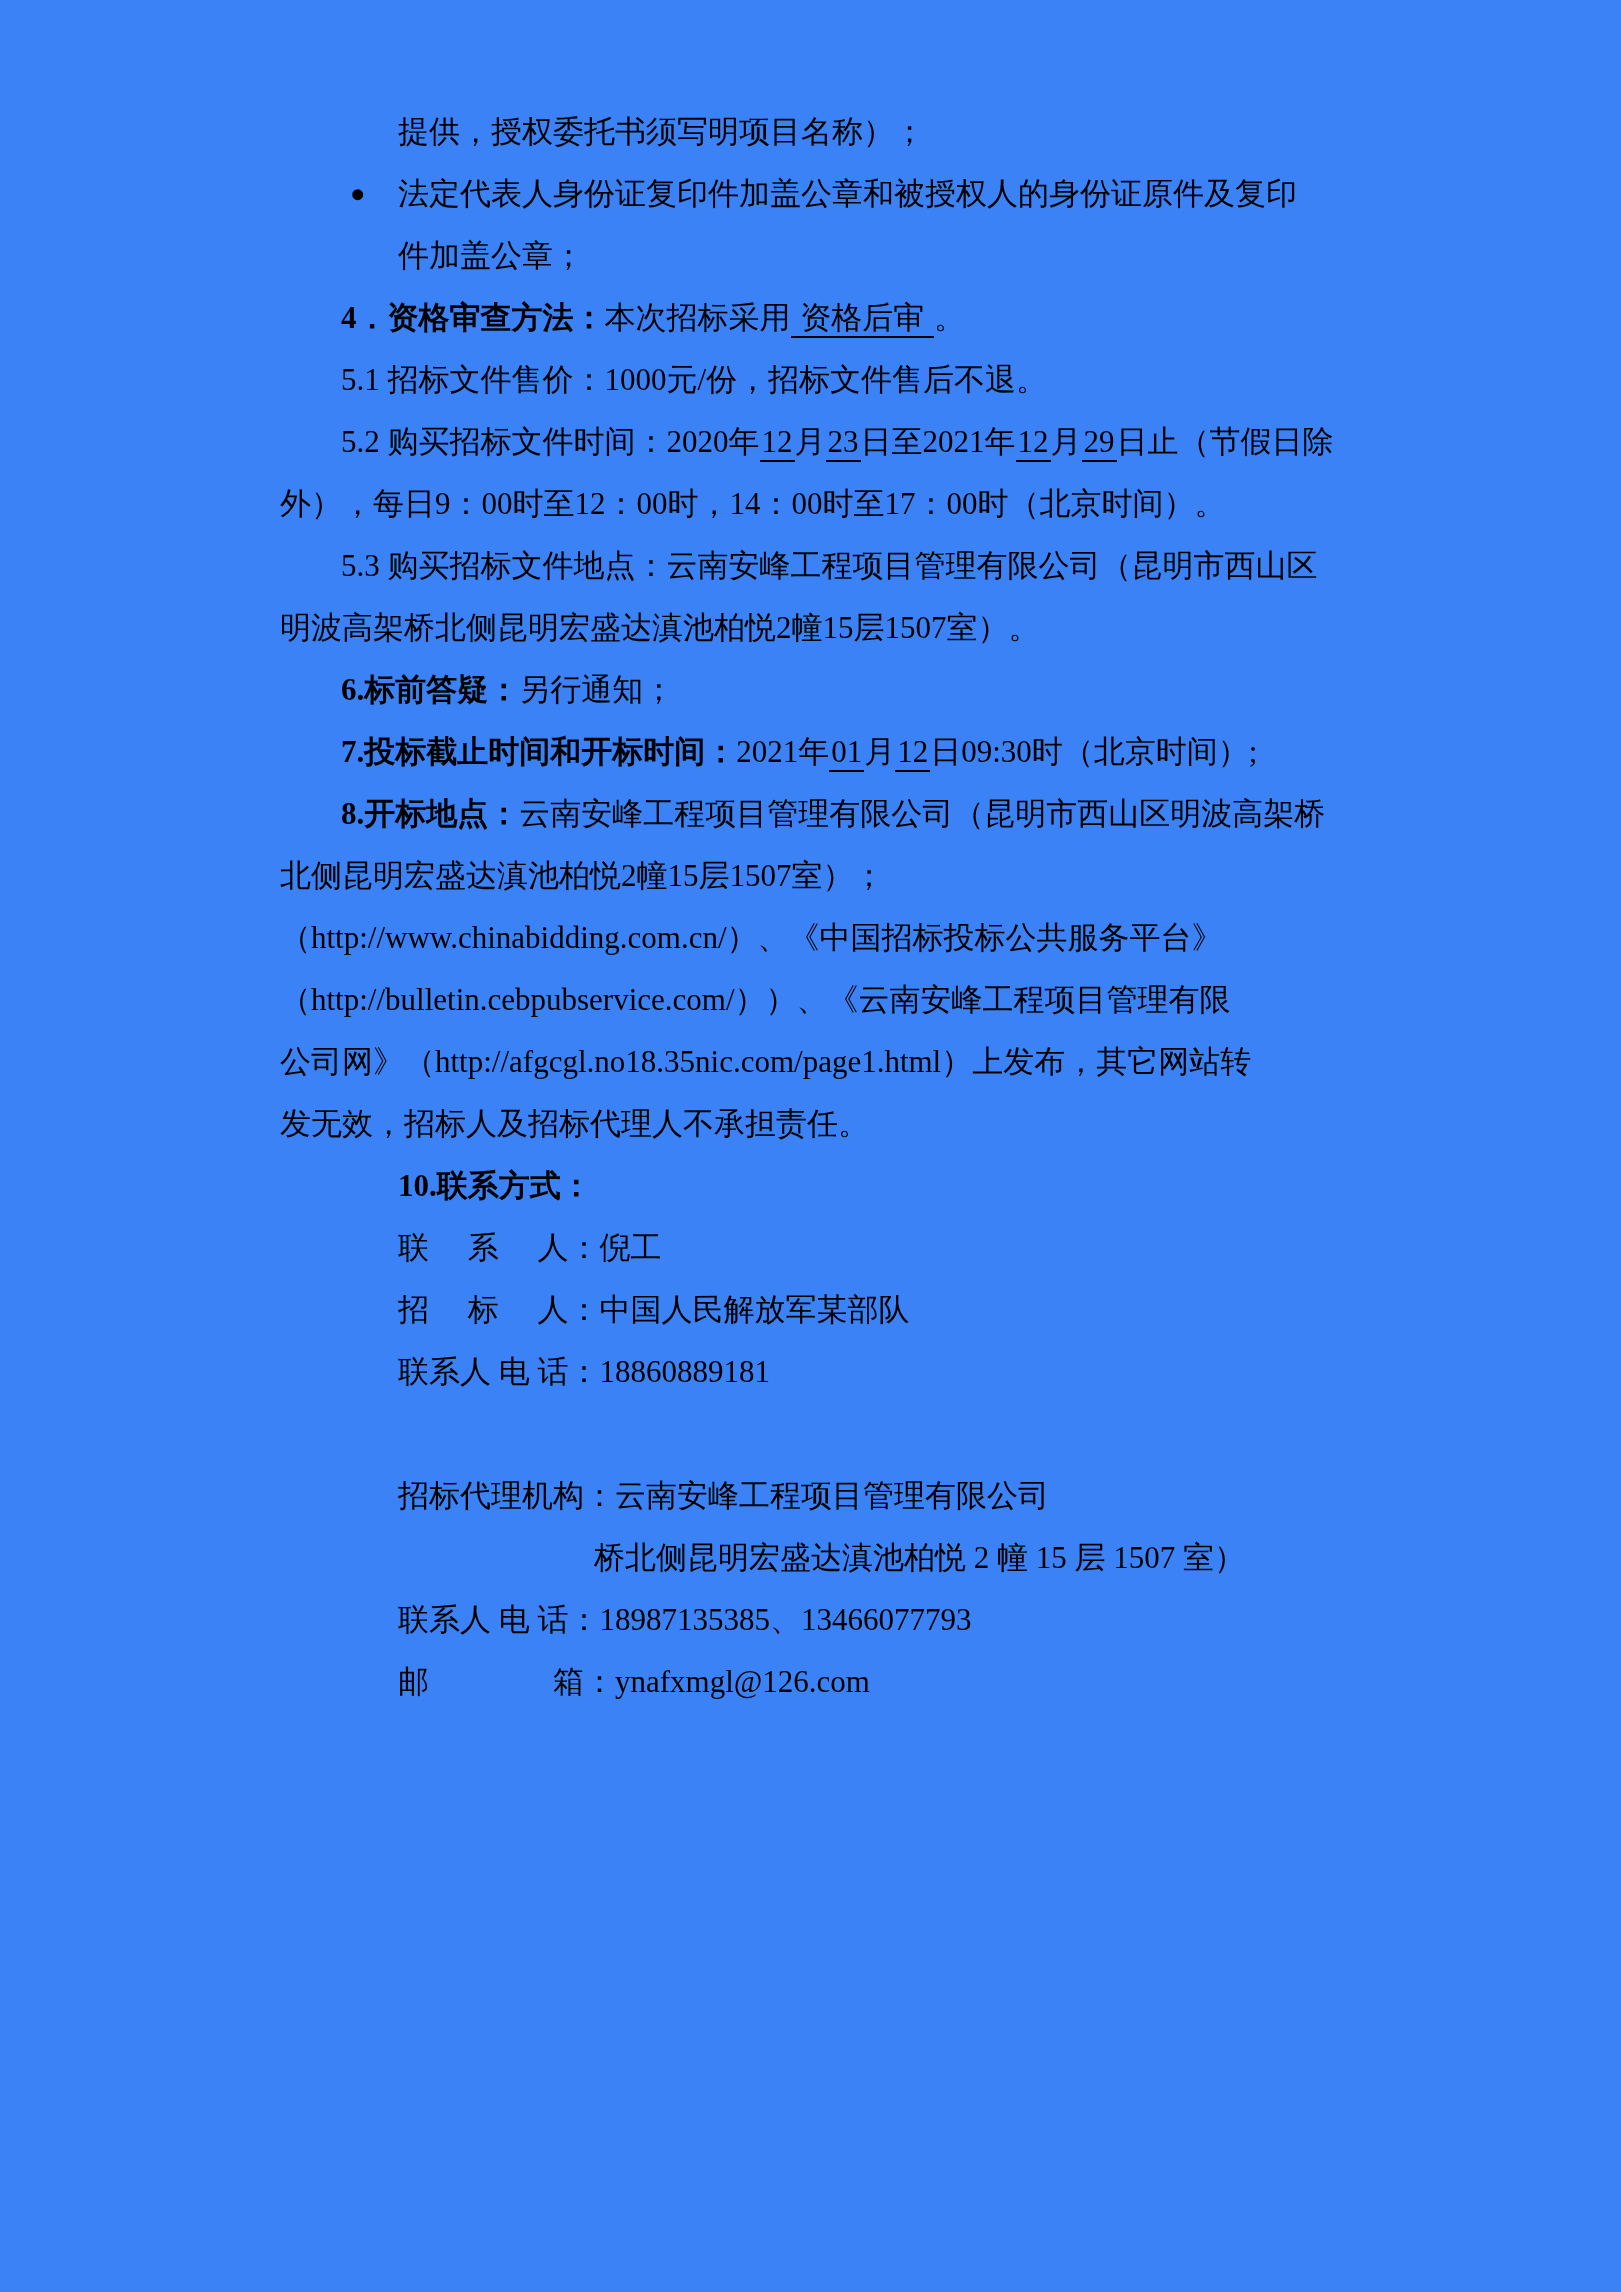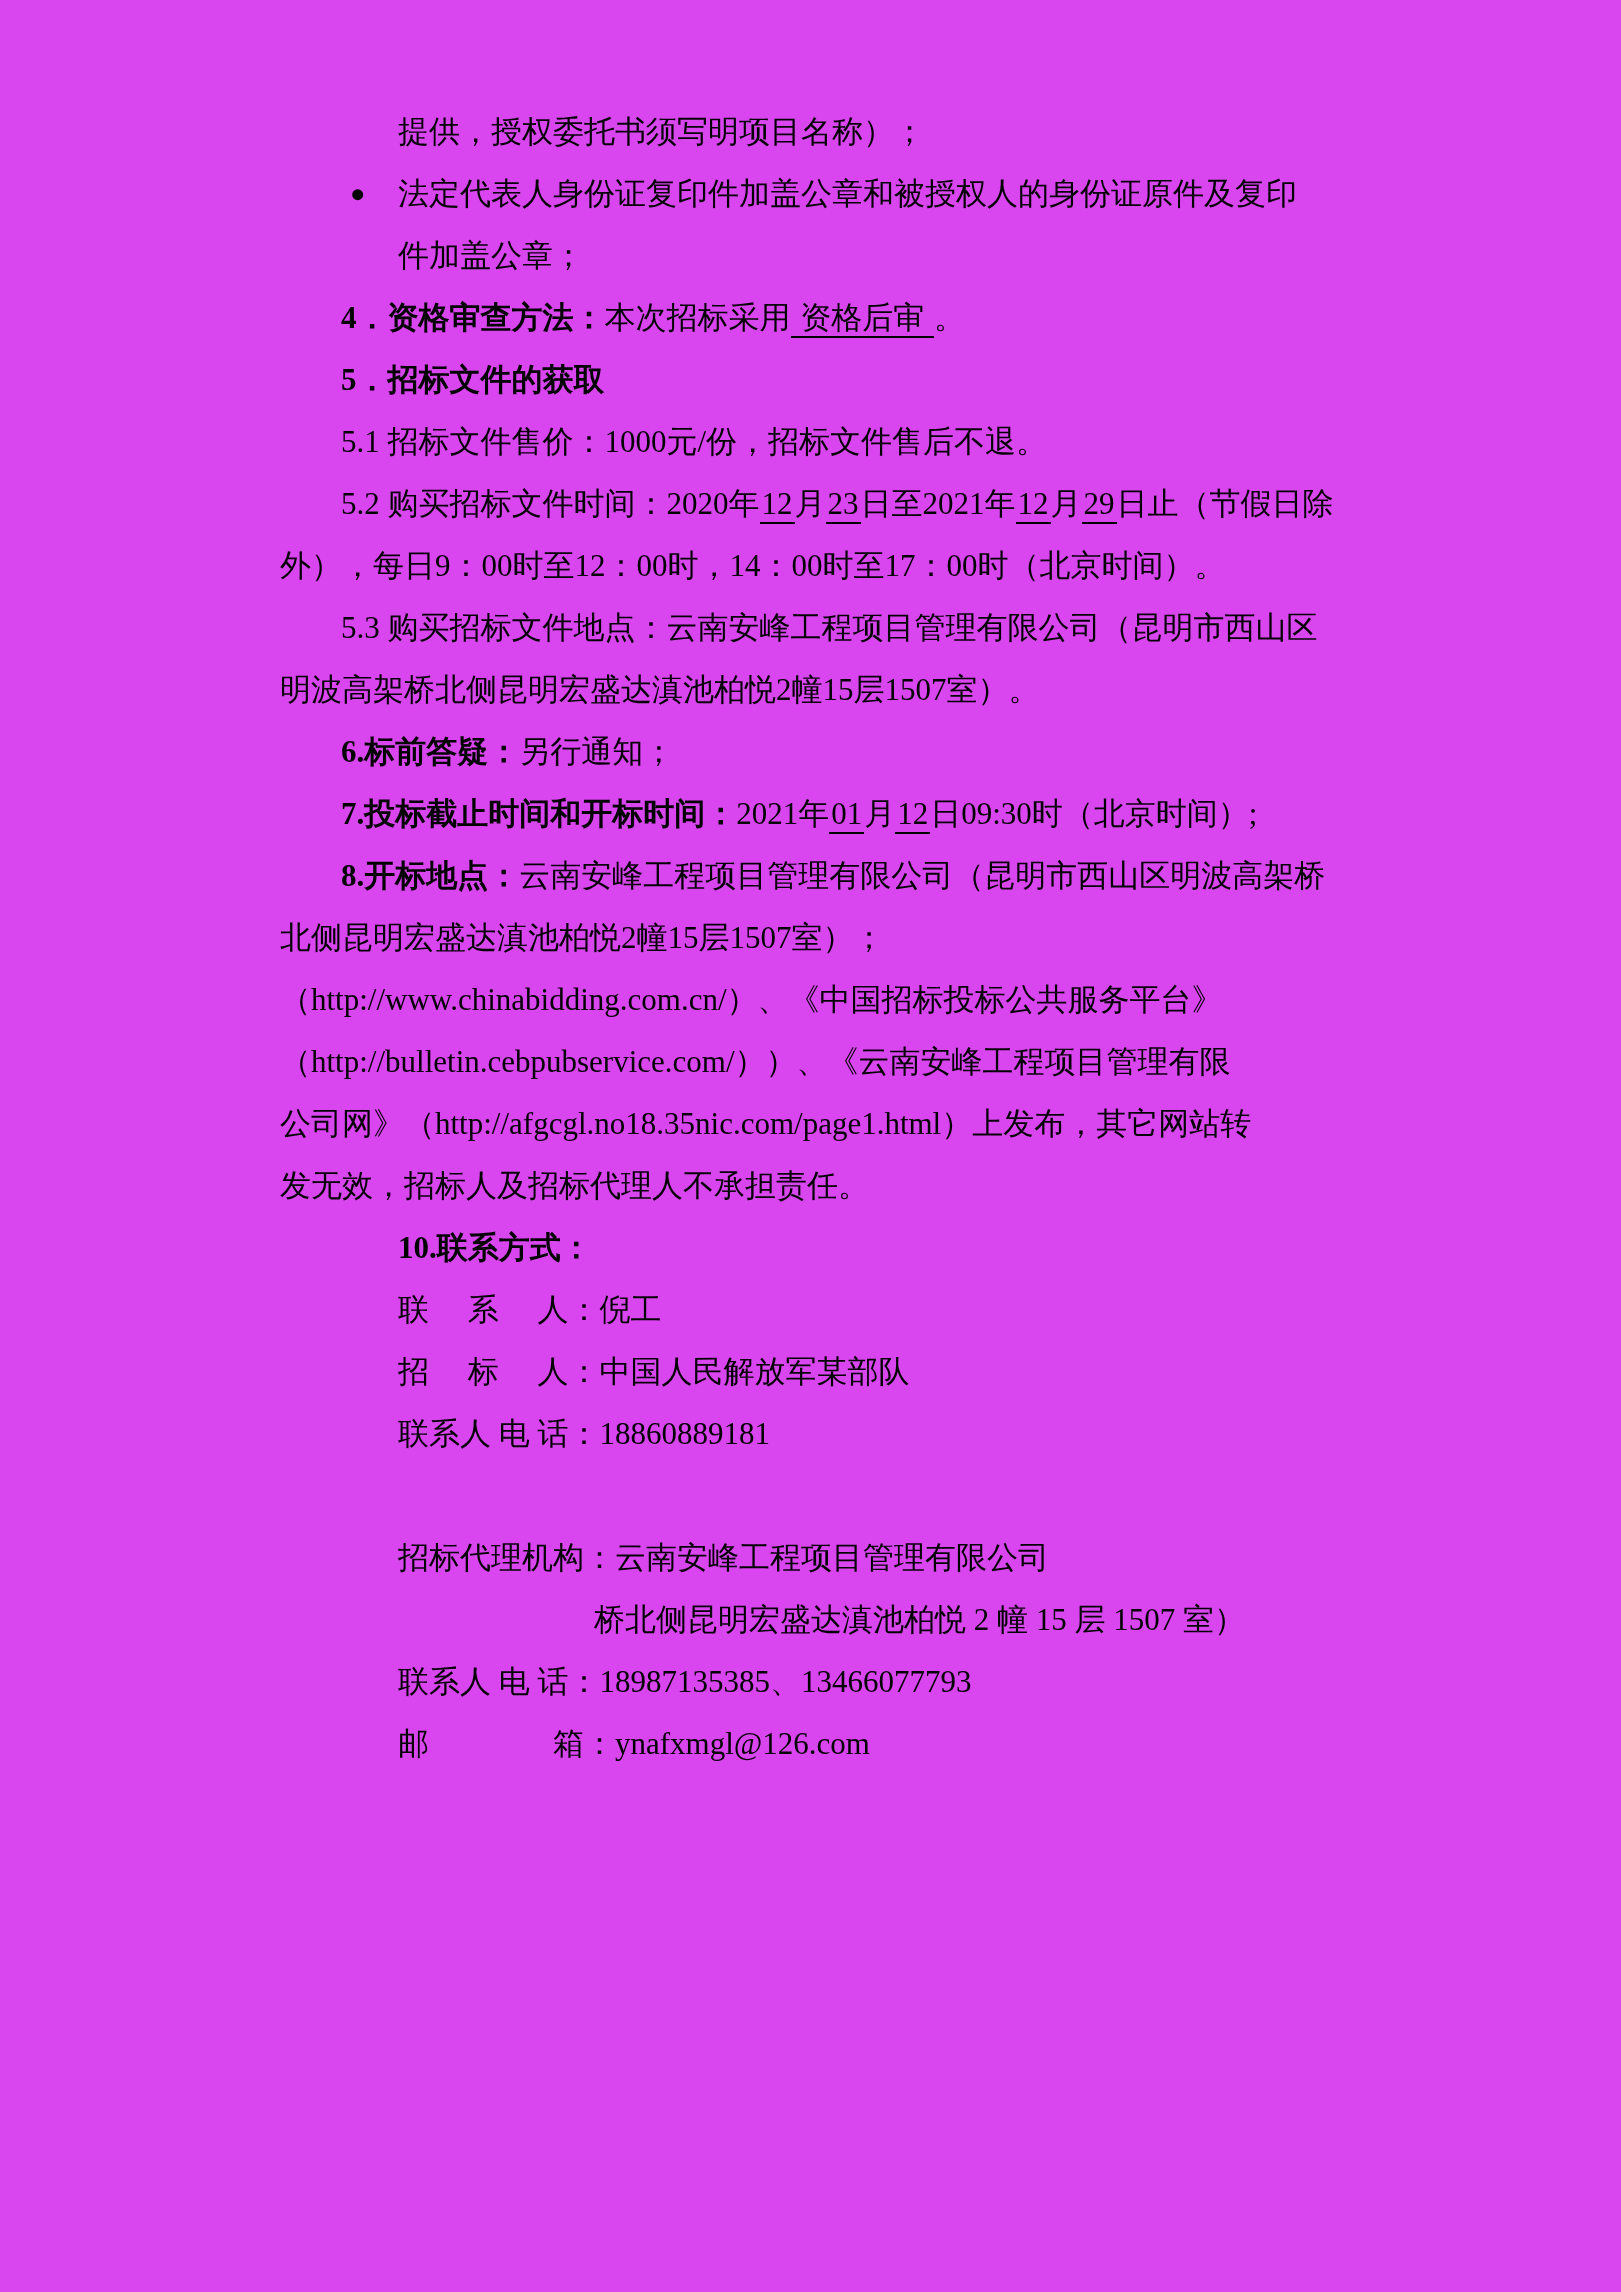--- a/index.html
+++ b/index.html
@@ -4,21 +4,21 @@
 <style>
   html, body {
     margin: 0;
     padding: 0;
     background: #ffffff;
   }
   .page {
     position: relative;
     width: 1621px;
     height: 2293px;
-    background: #d946ef;
+    background: #3b82f6;
     color: #000000;
     font-family: "Liberation Serif", "DejaVu Serif", serif;
     font-size: 31px;
     overflow: hidden;
   }
   .doc {
     position: absolute;
     left: 280px;
     top: 0;
     width: 1117px;
@@ -54,21 +54,20 @@
 </style>
 </head>
 <body>
 
 <div class="page">
   <div class="doc" style="color: rgb(0, 0, 0);">
       <div class="line ind-sub"><span class="">提供，授权委托书须写明项目名称）；</span></div>
       <div class="line ind-bullet"><span class="bullet">●</span><span class="">法定代表人身份证复印件加盖公章和被授权人的身份证原件及复印</span></div>
       <div class="line ind-sub"><span class="">件加盖公章；</span></div>
       <div class="line ind-num"><span class="seg-b ">4．资格审查方法：</span><span class="">本次招标采用</span><span class="seg-u" style="border-bottom-color: rgb(0, 0, 0);">&nbsp;资格后审&nbsp;</span><span class="">。</span></div>
-      <div class="line ind-num"><span class="seg-b ">5．招标文件的获取</span></div>
       <div class="line ind-num"><span class="">5.1 招标文件售价：1000元/份，招标文件售后不退。</span></div>
       <div class="line ind-num"><span class="">5.2 购买招标文件时间：2020年</span><span class="seg-u" style="border-bottom-color: rgb(0, 0, 0);">12</span><span class="">月</span><span class="seg-u" style="border-bottom-color: rgb(0, 0, 0);">23</span><span class="">日至2021年</span><span class="seg-u" style="border-bottom-color: rgb(0, 0, 0);">12</span><span class="">月</span><span class="seg-u" style="border-bottom-color: rgb(0, 0, 0);">29</span><span class="">日止（节假日除</span></div>
       <div class="line ind-none"><span class="">外），每日9：00时至12：00时，14：00时至17：00时（北京时间）。</span></div>
       <div class="line ind-num"><span class="">5.3 购买招标文件地点：云南安峰工程项目管理有限公司（昆明市西山区</span></div>
       <div class="line ind-none"><span class="">明波高架桥北侧昆明宏盛达滇池柏悦2幢15层1507室）。</span></div>
       <div class="line ind-num"><span class="seg-b ">6.标前答疑：</span><span class="">另行通知；</span></div>
       <div class="line ind-num"><span class="seg-b ">7.投标截止时间和开标时间：</span><span class="">2021年</span><span class="seg-u" style="border-bottom-color: rgb(0, 0, 0); text-align: center;">01</span><span class="">月</span><span class="seg-u" style="border-bottom-color: rgb(0, 0, 0);">12</span><span class="">日09:30时（北京时间）;</span></div>
       <div class="line ind-num"><span class="seg-b ">8.开标地点：</span><span class="">云南安峰工程项目管理有限公司（昆明市西山区明波高架桥</span></div>
       <div class="line ind-none"><span class="">北侧昆明宏盛达滇池柏悦2幢15层1507室）；</span></div>
       <div class="line ind-none"><span class="">（http://www.chinabidding.com.cn/）、《中国招标投标公共服务平台》</span></div>

